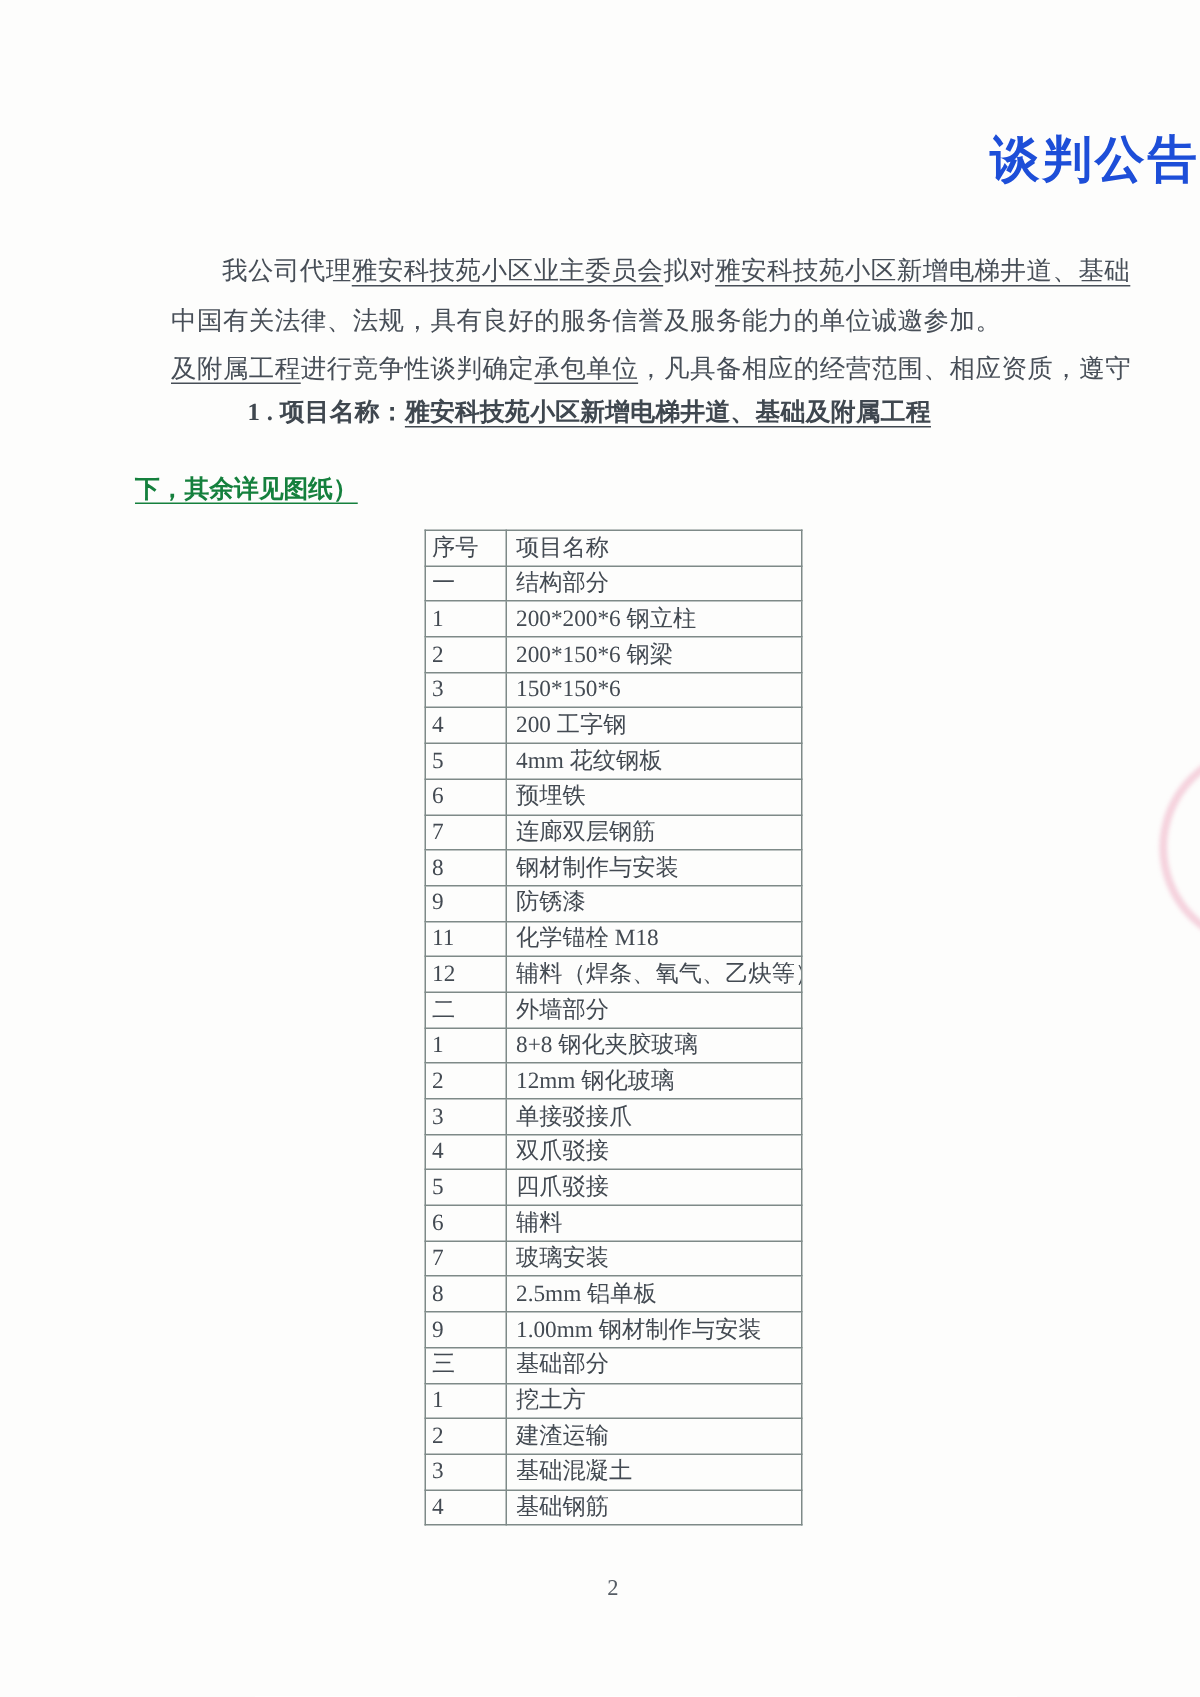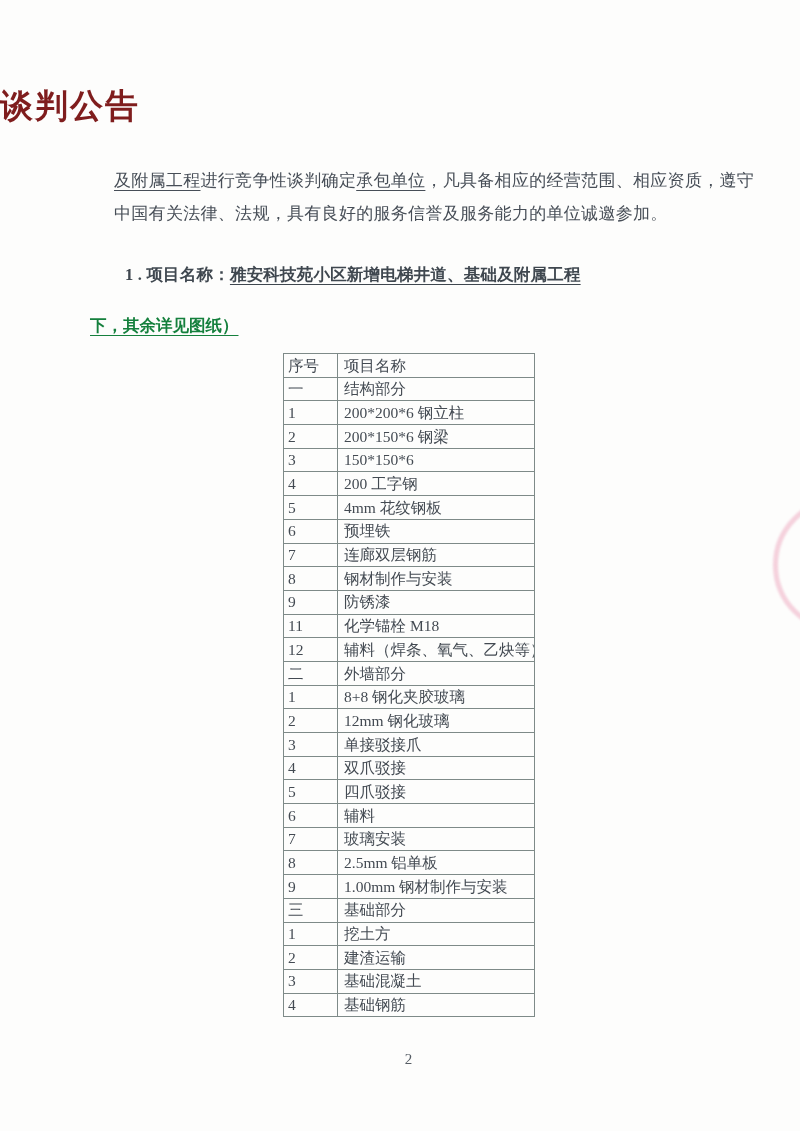--- a/index.html
+++ b/index.html
@@ -11,25 +11,25 @@
   }
   .page {
     position: relative;
     width: 800px; height: 1131px;
     background: #fdfdfc;
     overflow: hidden;
   }
   .doc-title {
     position: absolute;
     top: 84px; left: 0; width: 800px;
-    text-align: left;
+    text-align: right;
     font-size: 33px;
     font-weight: bold;
     letter-spacing: 2px;
-    color: #7f1d1d;
+    color: #1d4ed8;
     font-family: "Liberation Serif", "DejaVu Serif", serif;
   }
   .para {
     position: absolute;
     left: 114px; top: 165px; width: 640px;
     font-size: 17px;
     color: #474e57;
   }
   .para-line {
     display: block;
@@ -44,20 +44,21 @@
     text-underline-offset: 4px;
     text-decoration-thickness: 1px;
   }
   .item {
     position: absolute;
     font-size: 16.5px;
     font-weight: bold;
     color: #3f474f;
     white-space: nowrap;
     letter-spacing: 0.2px;
+    margin-left: 40px;
   }
   .item-1 { left: 125px; top: 264px; }
   .item-2 { left: 124px; top: 290px; }
   .continuation {
     position: absolute;
     left: 90px; top: 315px;
     font-size: 16.5px;
     font-weight: bold;
     color: #15803d;
     white-space: nowrap;
@@ -102,22 +103,23 @@
   }
 </style>
 </head>
 <body>
 
 <div class="page">
 
   <h1 class="doc-title">谈判公告</h1>
 
   <div class="para">
+      <div class="para-line indent"><span>我公司代理</span><span class="u">雅安科技苑小区业主委员会</span><span>拟对</span><span class="u">雅安科技苑小区新增电梯井道、基础</span></div>
+      <div class="para-line"><span>中国有关法律、法规，具有良好的服务信誉及服务能力的单位诚邀参加。</span></div>
       <div class="para-line"><span class="u">及附属工程</span><span>进行竞争性谈判确定</span><span class="u">承包单位</span><span>，凡具备相应的经营范围、相应资质，遵守</span></div>
-      <div class="para-line"><span>中国有关法律、法规，具有良好的服务信誉及服务能力的单位诚邀参加。</span></div>
     </div>
 
   <div class="item item-1">
     <span>1 . 项目名称：</span><span class="u">雅安科技苑小区新增电梯井道、基础及附属工程</span>
   </div>
 
 
   <div class="continuation u">下，其余详见图纸）</div>
 
   <table class="project-table">

